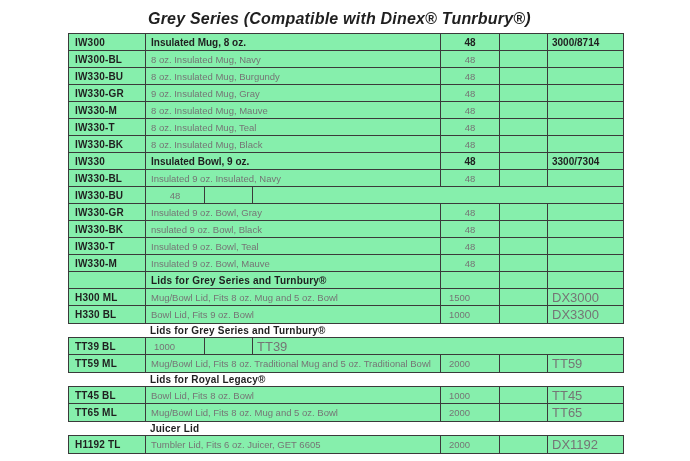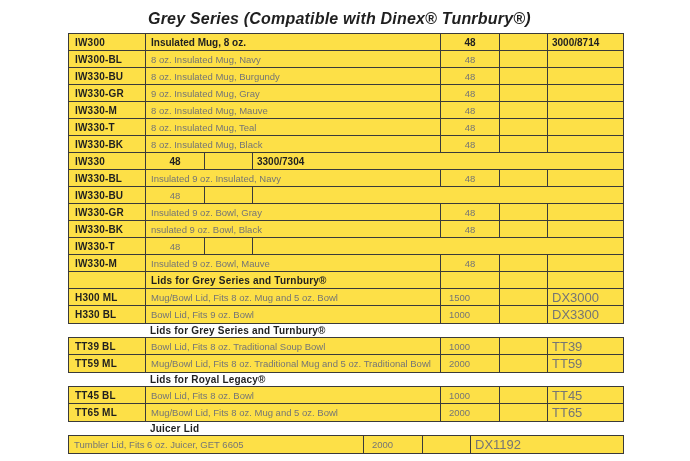--- a/index.html
+++ b/index.html
@@ -29,21 +29,21 @@
   .catalog{
     position:absolute;
     left:68px; top:33px;
     width:556px;
     display:flex;
     flex-direction:column;
   }
   .ptable{
     width:556px;
     border:1px solid var(--border);
-    background:#fde047;
+    background:#86efac;
   }
   .row{
     display:flex;
     height:17px;
     border-bottom:1px solid var(--border);
   }
   .ptable .row:last-child{ border-bottom:none; }
   .cell{
     display:flex;
     align-items:center;
@@ -159,20 +159,21 @@
       </div>
       <div class="row">
         <div class="cell code-cell">IW330-BK</div>
         <div class="cell description-cell">8 oz. Insulated Mug, Black</div>
         <div class="cell quantity-cell">48</div>
         <div class="cell spare-cell"></div>
         <div class="cell part-number-cell"></div>
       </div>
       <div class="row bold">
         <div class="cell code-cell">IW330</div>
+        <div class="cell description-cell">Insulated Bowl, 9 oz.</div>
         <div class="cell quantity-cell">48</div>
         <div class="cell spare-cell"></div>
         <div class="cell part-number-cell">3300/7304</div>
       </div>
       <div class="row">
         <div class="cell code-cell">IW330-BL</div>
         <div class="cell description-cell">Insulated 9 oz. Insulated, Navy</div>
         <div class="cell quantity-cell">48</div>
         <div class="cell spare-cell"></div>
         <div class="cell part-number-cell"></div>
@@ -192,20 +193,21 @@
       </div>
       <div class="row">
         <div class="cell code-cell">IW330-BK</div>
         <div class="cell description-cell">nsulated 9 oz. Bowl, Black</div>
         <div class="cell quantity-cell">48</div>
         <div class="cell spare-cell"></div>
         <div class="cell part-number-cell"></div>
       </div>
       <div class="row">
         <div class="cell code-cell">IW330-T</div>
+        <div class="cell description-cell">Insulated 9 oz. Bowl, Teal</div>
         <div class="cell quantity-cell">48</div>
         <div class="cell spare-cell"></div>
         <div class="cell part-number-cell"></div>
       </div>
       <div class="row">
         <div class="cell code-cell">IW330-M</div>
         <div class="cell description-cell">Insulated 9 oz. Bowl, Mauve</div>
         <div class="cell quantity-cell">48</div>
         <div class="cell spare-cell"></div>
         <div class="cell part-number-cell"></div>
@@ -229,21 +231,20 @@
         <div class="cell description-cell">Bowl Lid, Fits 9 oz. Bowl</div>
         <div class="cell quantity-cell left">1000</div>
         <div class="cell spare-cell"></div>
         <div class="cell part-number-cell">DX3300</div>
       </div>
     </div>
     <div class="section-heading">Lids for Grey Series and Turnbury®</div>
     <div class="ptable">
       <div class="row">
         <div class="cell code-cell">TT39 BL</div>
-        <div class="cell description-cell">Bowl Lid, Fits 8 oz. Traditional Soup Bowl</div>
         <div class="cell quantity-cell left">1000</div>
         <div class="cell spare-cell"></div>
         <div class="cell part-number-cell">TT39</div>
       </div>
       <div class="row">
         <div class="cell code-cell">TT59 ML</div>
         <div class="cell description-cell">Mug/Bowl Lid, Fits 8 oz. Traditional Mug and 5 oz. Traditional Bowl</div>
         <div class="cell quantity-cell left">2000</div>
         <div class="cell spare-cell"></div>
         <div class="cell part-number-cell">TT59</div>
@@ -262,19 +263,20 @@
         <div class="cell code-cell">TT65 ML</div>
         <div class="cell description-cell">Mug/Bowl Lid, Fits 8 oz. Mug and 5 oz. Bowl</div>
         <div class="cell quantity-cell left">2000</div>
         <div class="cell spare-cell"></div>
         <div class="cell part-number-cell">TT65</div>
       </div>
     </div>
     <div class="section-heading">Juicer Lid</div>
     <div class="ptable">
       <div class="row">
+        <div class="cell code-cell">H1192 TL</div>
         <div class="cell description-cell">Tumbler Lid, Fits 6 oz. Juicer, GET 6605</div>
         <div class="cell quantity-cell left">2000</div>
         <div class="cell spare-cell"></div>
         <div class="cell part-number-cell">DX1192</div>
       </div>
     </div>
   </div>
 
 </body></html>

